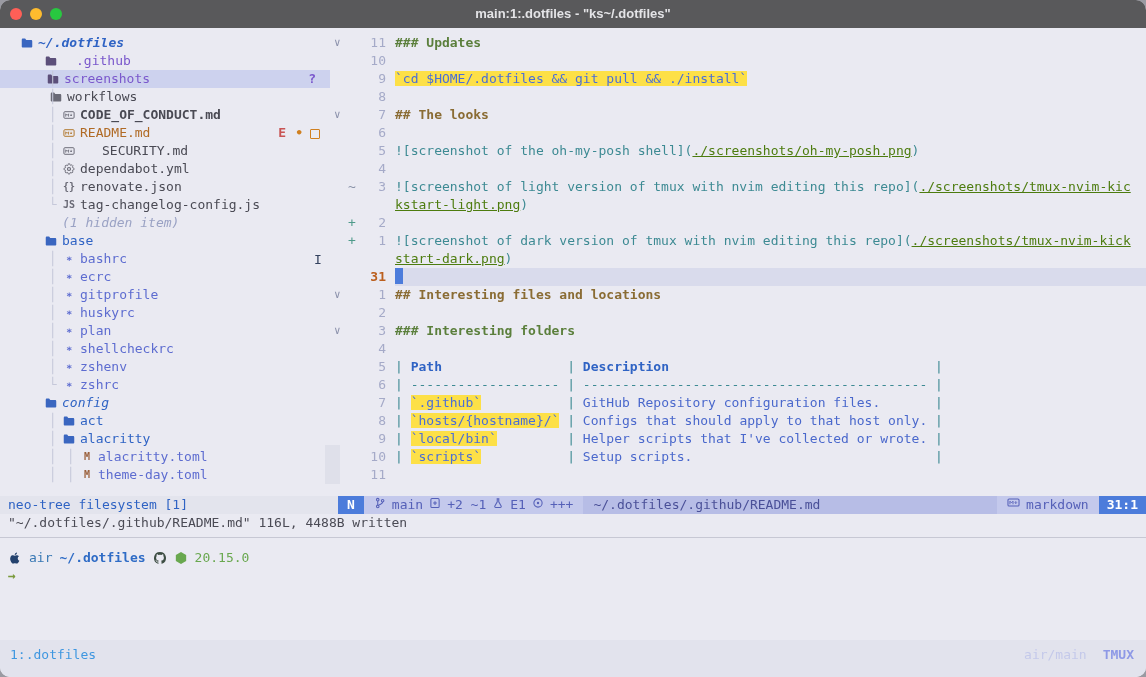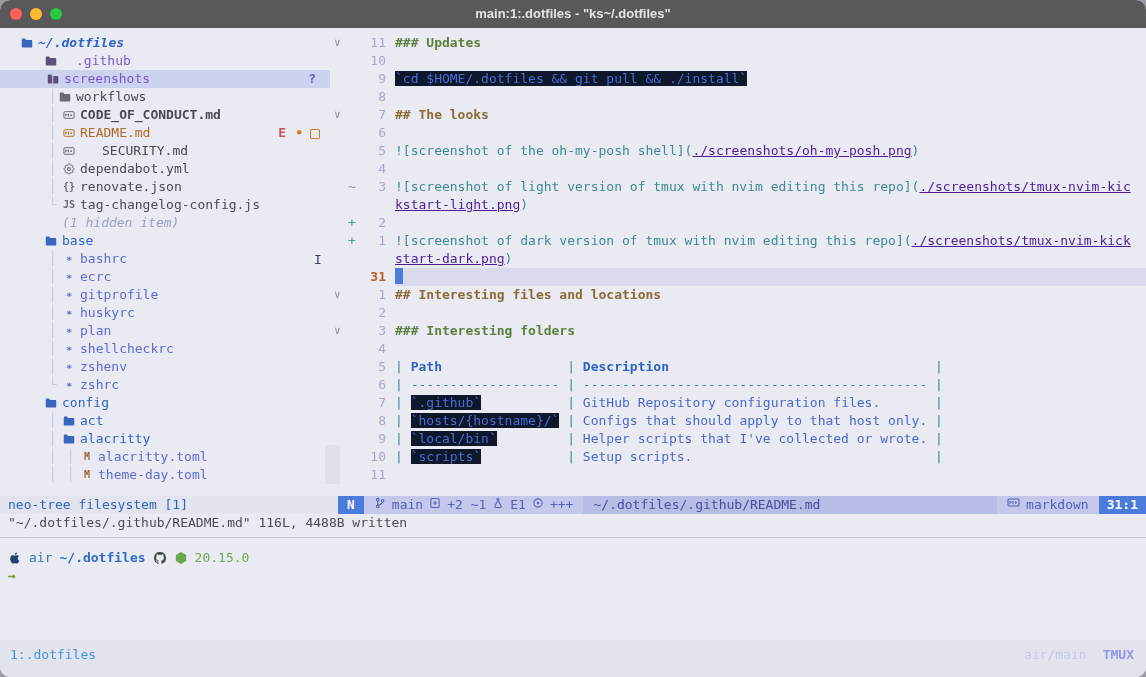--- a/index.html
+++ b/index.html
@@ -42,23 +42,23 @@
   .eline{height:18px;display:flex;white-space:pre;}
   .fold{width:14px;flex:none;padding-left:4px;color:#8c92ac;font-size:11px;}
   .sign{width:12px;flex:none;}
   .sg-add{color:#4e9a8a}.sg-chg{color:#8a93a8}
   .lnum{width:26px;flex:none;text-align:right;color:#a5aac8;margin-right:9px;}
   .lnum.cur{color:#bb5f1e;font-weight:bold;}
   .content{flex:1;min-width:0;overflow:hidden;}
   .content.curline{background:#d9dbec;}
   .s-h2{color:#8a6c34;font-weight:bold}
   .s-h3{color:#5b7f3c;font-weight:bold}
-  .s-code{color:#4a6ed8;background:#0f172a}
+  .s-code{color:#4a6ed8;background:#fde047}
   .s-link{color:#3d8a93}
-  .s-url{color:#4c1d95;text-decoration:underline}
+  .s-url{color:#4d7c0f;text-decoration:underline}
   .s-pipe{color:#3d8a93}
   .s-th{color:#2f63c4;font-weight:bold}
   .s-cell{color:#4a68cc}
   .cursorblock{display:inline-block;width:8px;height:16px;background:#4c7cdb;vertical-align:text-bottom;}
   
   .statusrow{height:18px;flex:none;display:flex;margin-top:12px;}
   .nt-status{width:330px;flex:none;background:#e3e4ed;color:#2f63c4;padding-left:8px;}
   .lualine{flex:1;display:flex;background:#c4c9ec;color:#5560b8;min-width:0;}
   .mode{background:#4c7cdb;color:#fff;font-weight:bold;padding:0 9px;flex:none;}
   .gitseg{padding:0 10px;display:flex;gap:6px;align-items:center;flex:none;}
@@ -105,21 +105,21 @@
     <div class="sidebar" id="tree">
         <div class="tree-row"><span class="tree-inner" style="padding-left: 20px;"><span class="ticon ic-blue"><svg viewBox="0 0 16 16" fill="currentColor">
                 <path d="M1 3.5C1 2.7 1.7 2 2.5 2h3L7 4h6.5c.8 0 1.5.7 1.5 1.5v7c0 .8-.7 1.5-1.5 1.5h-11C1.7 14 1 13.3 1 12.5z"></path>
               </svg></span><span class="st-root">~/.dotfiles</span></span></div>
         <div class="tree-row"><span class="tree-inner" style="padding-left: 44px; gap: 14px;"><span class="ticon ic-purple"><svg viewBox="0 0 16 16" fill="currentColor">
                 <path d="M1 3.5C1 2.7 1.7 2 2.5 2h3L7 4h6.5c.8 0 1.5.7 1.5 1.5v7c0 .8-.7 1.5-1.5 1.5h-11C1.7 14 1 13.3 1 12.5z"></path>
               </svg></span><span class="st-purple">.github</span></span></div>
         <div class="tree-row selected"><span class="guide" style="left: 49px;">│</span><span class="tree-inner" style="padding-left: 46px;"><span class="ticon ic-purple"><svg viewBox="0 0 16 16" fill="currentColor">
                 <path d="M1 3.5C1 2.7 1.7 2 2.5 2h3L7 4h6.5c.8 0 1.5.7 1.5 1.5v7c0 .8-.7 1.5-1.5 1.5h-11C1.7 14 1 13.3 1 12.5z"></path>
               </svg></span><span class="st-purple">screenshots</span></span><span class="tbadge b-purple" style="right: 14px;">?</span></div>
-        <div class="tree-row"><span class="guide" style="left: 49px;">│</span><span class="tree-inner" style="padding-left: 58px;"><span class="ticon ic-gray"><svg viewBox="0 0 16 16" fill="currentColor">
+        <div class="tree-row"><span class="guide" style="left: 49px;">│</span><span class="tree-inner" style="padding-left: 25px; margin-left: 24px;"><span class="ticon ic-gray"><svg viewBox="0 0 16 16" fill="currentColor">
                 <path d="M1 3.5C1 2.7 1.7 2 2.5 2h3L7 4h6.5c.8 0 1.5.7 1.5 1.5v7c0 .8-.7 1.5-1.5 1.5h-11C1.7 14 1 13.3 1 12.5z"></path>
               </svg></span><span class="st-plain">workflows</span></span></div>
         <div class="tree-row"><span class="guide" style="left: 49px;">│</span><span class="tree-inner" style="padding-left: 62px; font-weight: bold;"><span class="ticon ic-gray"><svg viewBox="0 0 16 16" fill="none" stroke="currentColor">
                 <rect x="1.2" y="3.6" width="13.6" height="8.8" rx="1.4" stroke-width="1.3"></rect>
                 <path d="M3.6 10.2V6.4l1.9 2 1.9-2v3.8M10.8 6.4v2.8m0 0L9.5 7.9m1.3 1.3l1.3-1.3" stroke-width="1.1"></path>
               </svg></span><span class="st-plain">CODE_OF_CONDUCT.md</span></span></div>
         <div class="tree-row"><span class="guide" style="left: 49px;">│</span><span class="tree-inner" style="padding-left: 62px;"><span class="ticon ic-orange"><svg viewBox="0 0 16 16" fill="none" stroke="currentColor">
                 <rect x="1.2" y="3.6" width="13.6" height="8.8" rx="1.4" stroke-width="1.3"></rect>
                 <path d="M3.6 10.2V6.4l1.9 2 1.9-2v3.8M10.8 6.4v2.8m0 0L9.5 7.9m1.3 1.3l1.3-1.3" stroke-width="1.1"></path>
               </svg></span><span class="st-orange">README.md</span></span><span class="tbadge b-red" style="right: 44px;">E</span><span class="tbadge b-orange" style="right: 27px;">•</span><span class="tbadge b-square" style="right: 10px; top: 5px;"></span></div>
@@ -138,21 +138,21 @@
                 <path d="M1 3.5C1 2.7 1.7 2 2.5 2h3L7 4h6.5c.8 0 1.5.7 1.5 1.5v7c0 .8-.7 1.5-1.5 1.5h-11C1.7 14 1 13.3 1 12.5z"></path>
               </svg></span><span class="st-blue">base</span></span></div>
         <div class="tree-row"><span class="guide" style="left: 49px;">│</span><span class="tree-inner" style="padding-left: 62px;"><span class="ticon ic-peri ic-text">∗</span><span class="st-peri">bashrc</span></span><span class="ibeam">I</span></div>
         <div class="tree-row"><span class="guide" style="left: 49px;">│</span><span class="tree-inner" style="padding-left: 62px;"><span class="ticon ic-peri ic-text">∗</span><span class="st-peri">ecrc</span></span></div>
         <div class="tree-row"><span class="guide" style="left: 49px;">│</span><span class="tree-inner" style="padding-left: 62px;"><span class="ticon ic-peri ic-text">∗</span><span class="st-peri">gitprofile</span></span></div>
         <div class="tree-row"><span class="guide" style="left: 49px;">│</span><span class="tree-inner" style="padding-left: 62px;"><span class="ticon ic-peri ic-text">∗</span><span class="st-peri">huskyrc</span></span></div>
         <div class="tree-row"><span class="guide" style="left: 49px;">│</span><span class="tree-inner" style="padding-left: 62px;"><span class="ticon ic-peri ic-text">∗</span><span class="st-peri">plan</span></span></div>
         <div class="tree-row"><span class="guide" style="left: 49px;">│</span><span class="tree-inner" style="padding-left: 62px;"><span class="ticon ic-peri ic-text">∗</span><span class="st-peri">shellcheckrc</span></span></div>
         <div class="tree-row"><span class="guide" style="left: 49px;">│</span><span class="tree-inner" style="padding-left: 62px;"><span class="ticon ic-peri ic-text">∗</span><span class="st-peri">zshenv</span></span></div>
         <div class="tree-row"><span class="guide" style="left: 49px;">└</span><span class="tree-inner" style="padding-left: 62px;"><span class="ticon ic-peri ic-text">∗</span><span class="st-peri">zshrc</span></span></div>
-        <div class="tree-row"><span class="tree-inner" style="padding-left: 44px;"><span class="ticon ic-blue"><svg viewBox="0 0 16 16" fill="currentColor">
+        <div class="tree-row"><span class="tree-inner" style="padding-left: 44px; font-style: italic;"><span class="ticon ic-blue"><svg viewBox="0 0 16 16" fill="currentColor">
                 <path d="M1 3.5C1 2.7 1.7 2 2.5 2h3L7 4h6.5c.8 0 1.5.7 1.5 1.5v7c0 .8-.7 1.5-1.5 1.5h-11C1.7 14 1 13.3 1 12.5z"></path>
               </svg></span><span class="st-blue">config</span></span></div>
         <div class="tree-row"><span class="guide" style="left: 49px;">│</span><span class="tree-inner" style="padding-left: 62px;"><span class="ticon ic-blue"><svg viewBox="0 0 16 16" fill="currentColor">
                 <path d="M1 3.5C1 2.7 1.7 2 2.5 2h3L7 4h6.5c.8 0 1.5.7 1.5 1.5v7c0 .8-.7 1.5-1.5 1.5h-11C1.7 14 1 13.3 1 12.5z"></path>
               </svg></span><span class="st-blue">act</span></span></div>
         <div class="tree-row"><span class="guide" style="left: 49px;">│</span><span class="tree-inner" style="padding-left: 62px; justify-content: flex-end;"><span class="ticon ic-blue"><svg viewBox="0 0 16 16" fill="currentColor">
                 <path d="M1 3.5C1 2.7 1.7 2 2.5 2h3L7 4h6.5c.8 0 1.5.7 1.5 1.5v7c0 .8-.7 1.5-1.5 1.5h-11C1.7 14 1 13.3 1 12.5z"></path>
               </svg></span><span class="st-blue">alacritty</span></span></div>
         <div class="tree-row"><span class="guide" style="left: 49px;">│</span><span class="guide" style="left: 67px;">│</span><span class="tree-inner" style="padding-left: 80px;"><span class="ticon ic-brown ic-text">M</span><span class="st-peri">alacritty.toml</span></span></div>
         <div class="tree-row"><span class="guide" style="left: 49px;">│</span><span class="guide" style="left: 67px;">│</span><span class="tree-inner" style="padding-left: 80px;"><span class="ticon ic-brown ic-text">M</span><span class="st-peri">theme-day.toml</span></span></div>

